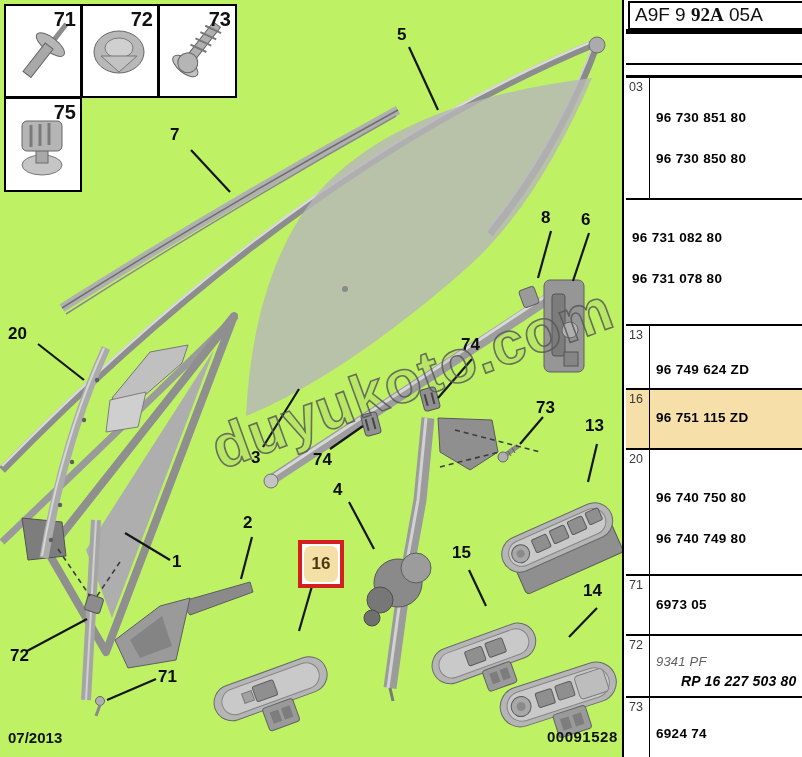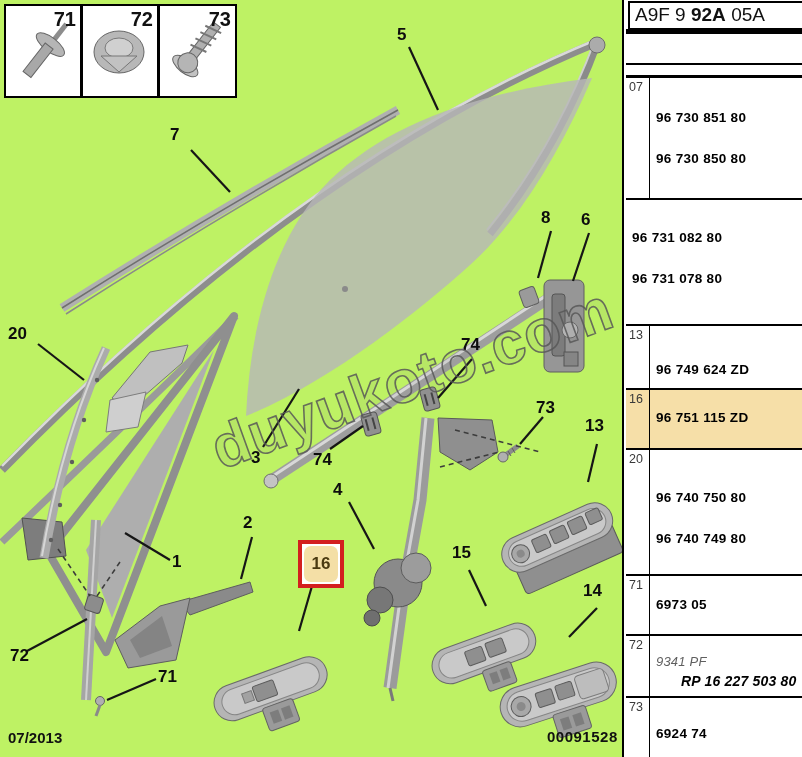--- a/index.html
+++ b/index.html
@@ -19,21 +19,21 @@
   .watermark{position:absolute;left:202px;top:418px;font-size:60px;font-weight:bold;
              letter-spacing:1px;transform:rotate(-20deg);transform-origin:left top;
              color:rgba(120,120,120,0.10);-webkit-text-stroke:1.6px #585858;
              white-space:nowrap;opacity:.85;pointer-events:none;}
   .footL{position:absolute;left:8px;top:729px;font-weight:bold;font-size:15px;}
   .footR{position:absolute;left:547px;top:728px;font-weight:bold;font-size:15px;letter-spacing:.5px;}
   
   .panel{position:absolute;left:622px;top:0;width:180px;height:757px;border-left:2px solid #000;background:#fff;}
   .hdrbox{position:absolute;left:4px;top:1px;width:168px;height:24px;border:2px solid #000;
           font-size:19px;padding:1px 0 0 5px;white-space:nowrap;}
-  .hdrbox .b{font-weight:bold;}
+  .hdrbox .b{font-weight:bold;font-family:Liberation Serif, serif;}
   .gap{position:absolute;left:2px;right:0;top:29px;height:29px;border-top:5px solid #000;border-bottom:2px solid #000;}
   .rows{position:absolute;left:2px;right:0;top:70px;}
   .row{display:flex;border-bottom:2px solid #000;}
   .row.first{border-top:3px solid #000;}
   .idx{width:24px;border-right:1.5px solid #000;font-size:12.5px;color:#3a3a3a;
        padding:2px 0 0 3px;box-sizing:border-box;}
   .pcell{flex:1;padding-left:6px;box-sizing:border-box;}
   .pline{font-weight:bold;font-size:13.5px;letter-spacing:.3px;color:#000;}
   .pline+.pline{margin-top:26px;}
   .ref-grey{font-weight:normal;font-style:italic;color:#5f5f5f;font-size:13px;letter-spacing:.2px;}
@@ -236,20 +236,31 @@
           <rect x="32" y="12" width="9" height="42" fill="#b0b0b0" stroke="#666"></rect>
           <line x1="28" y1="20" x2="45" y2="16" stroke="#777" stroke-width="2"></line>
           <line x1="28" y1="28" x2="45" y2="24" stroke="#777" stroke-width="2"></line>
           <line x1="28" y1="36" x2="45" y2="32" stroke="#777" stroke-width="2"></line>
           <line x1="28" y1="44" x2="45" y2="40" stroke="#777" stroke-width="2"></line>
           <ellipse cx="37" cy="64" rx="15" ry="7" fill="#c2c2c2" stroke="#666"></ellipse>
           <circle cx="37" cy="60" r="10" fill="#b5b5b5" stroke="#666"></circle>
         </g>
       </svg>
     </div>
+    <div class="inset" style="left:4px;top:97px;width:74px;height:91px;">
+      <div class="num">75</div>
+      <svg width="74" height="91" viewBox="0 0 74 91">
+        <ellipse cx="36" cy="66" rx="20" ry="10" fill="#c5c5c5" stroke="#777"></ellipse>
+        <rect x="30" y="50" width="12" height="14" fill="#a8a8a8" stroke="#6b6b6b"></rect>
+        <rect x="16" y="22" width="40" height="30" rx="5" fill="#b5b5b5" stroke="#666"></rect>
+        <line x1="25" y1="26" x2="25" y2="48" stroke="#7a7a7a" stroke-width="3"></line>
+        <line x1="34" y1="25" x2="34" y2="47" stroke="#7a7a7a" stroke-width="3"></line>
+        <line x1="43" y1="24" x2="43" y2="46" stroke="#7a7a7a" stroke-width="3"></line>
+      </svg>
+    </div>
 
     <div class="lbl" style="left:170px;top:126px;">7</div>
     <div class="lbl" style="left:397px;top:26px;">5</div>
     <div class="lbl" style="left:541px;top:209px;">8</div>
     <div class="lbl" style="left:581px;top:211px;">6</div>
     <div class="lbl" style="left:8px;top:325px;">20</div>
     <div class="lbl" style="left:251px;top:449px;">3</div>
     <div class="lbl" style="left:313px;top:451px;">74</div>
     <div class="lbl" style="left:461px;top:336px;">74</div>
     <div class="lbl" style="left:333px;top:481px;">4</div>
@@ -273,21 +284,21 @@
   </div>
 
   <div class="panel">
     <div class="hdrbox">
       <span>A9F 9</span>&nbsp;<span class="b">92A</span>&nbsp;<span>05A</span>
     </div>
     <div class="gap"></div>
 
     <div class="rows">
       <div class="row first" style="height:120px;margin-top:5px;">
-        <div class="idx">07</div>
+        <div class="idx">03</div>
         <div class="pcell" style="padding-top:32px;">
           <div class="pline">96 730 851 80</div>
           <div class="pline">96 730 850 80</div>
         </div>
       </div>
       <div class="row" style="height:124px;">
         <div class="pcell" style="padding-top:30px;">
           <div class="pline">96 731 082 80</div>
           <div class="pline">96 731 078 80</div>
         </div>

